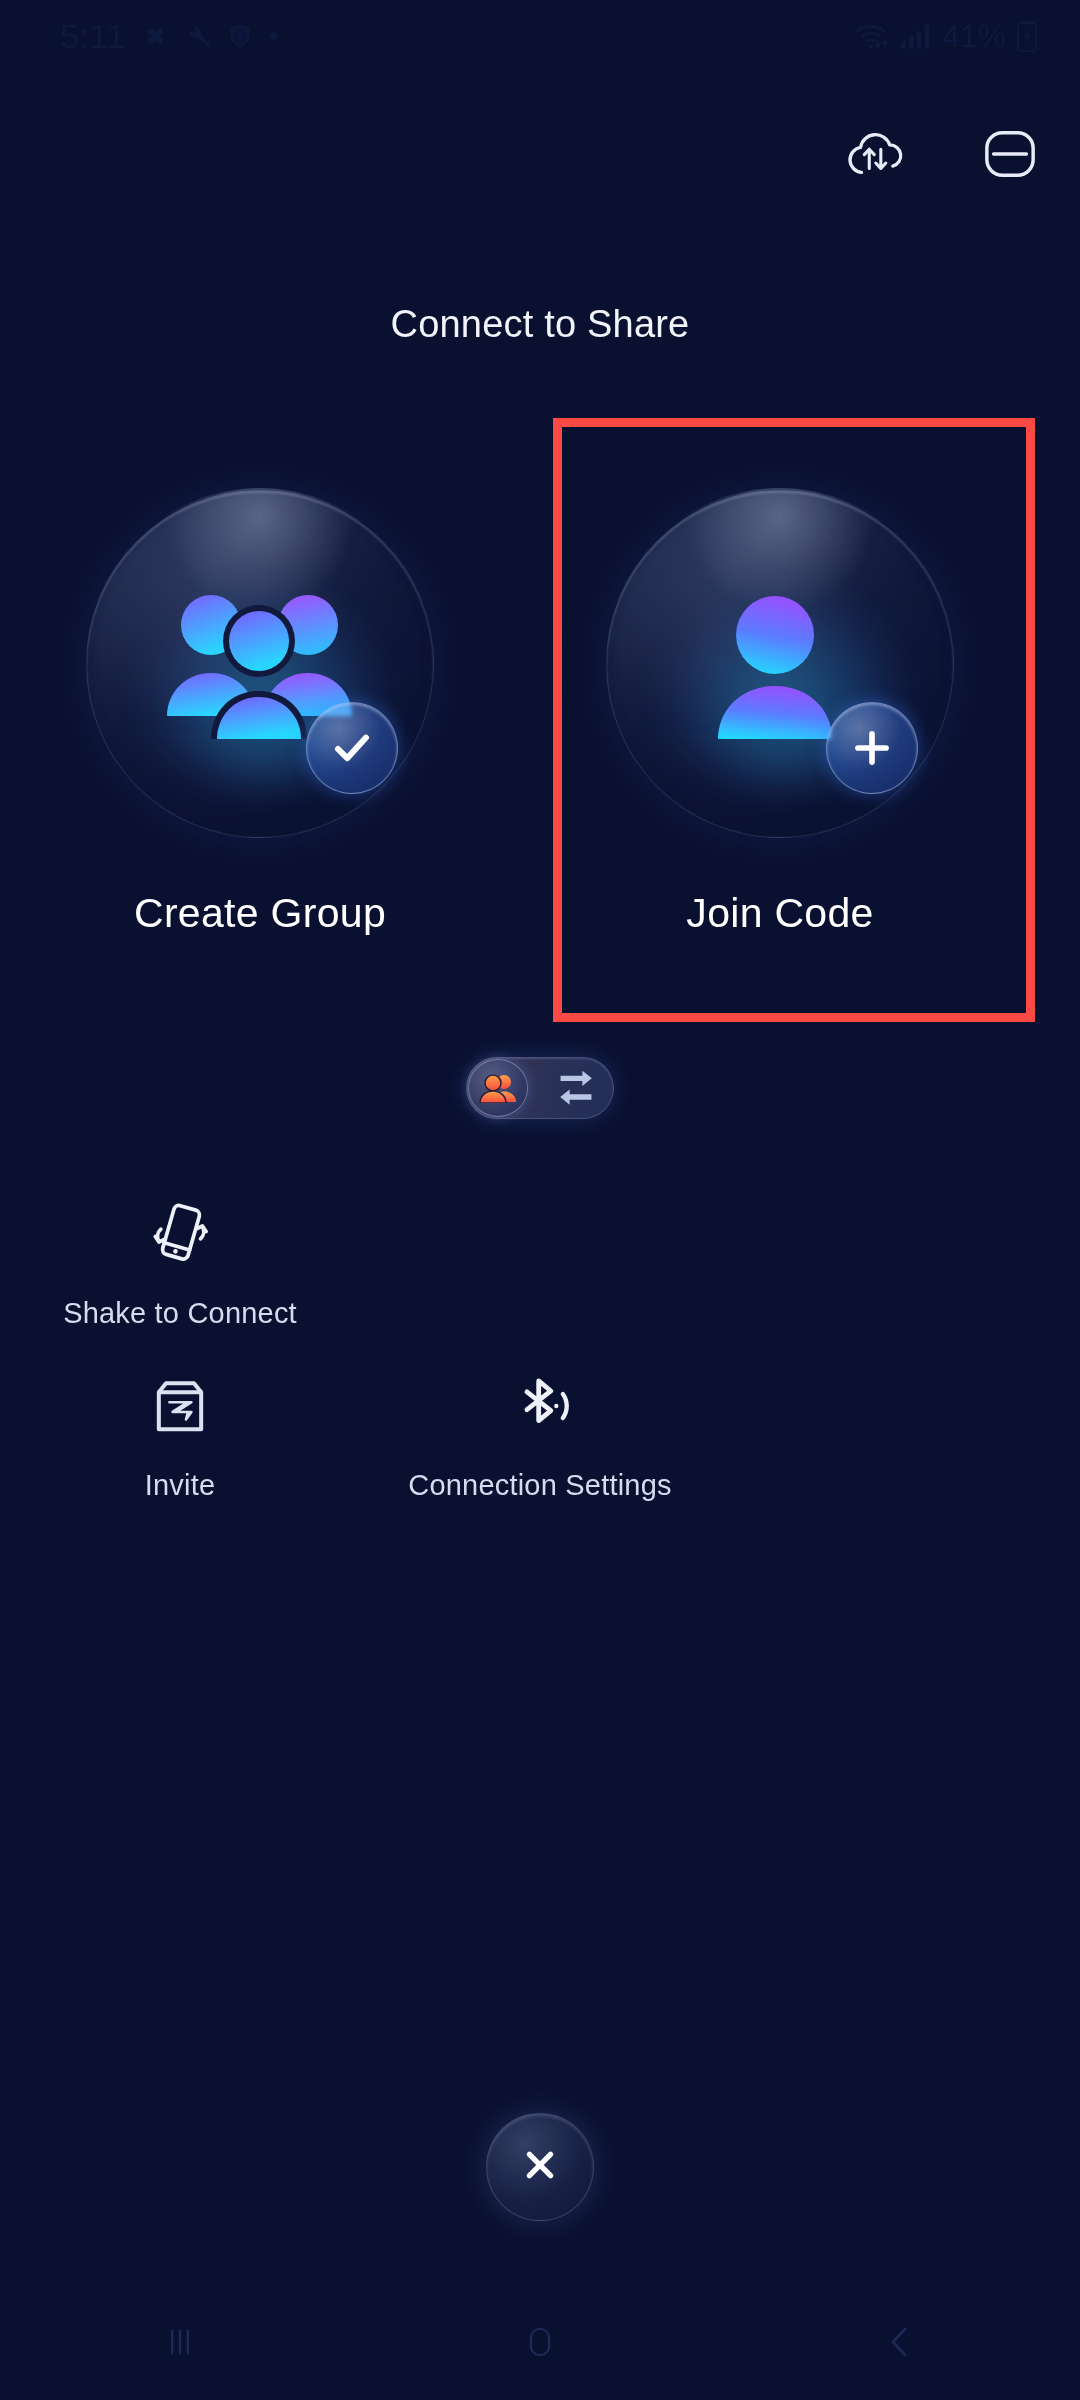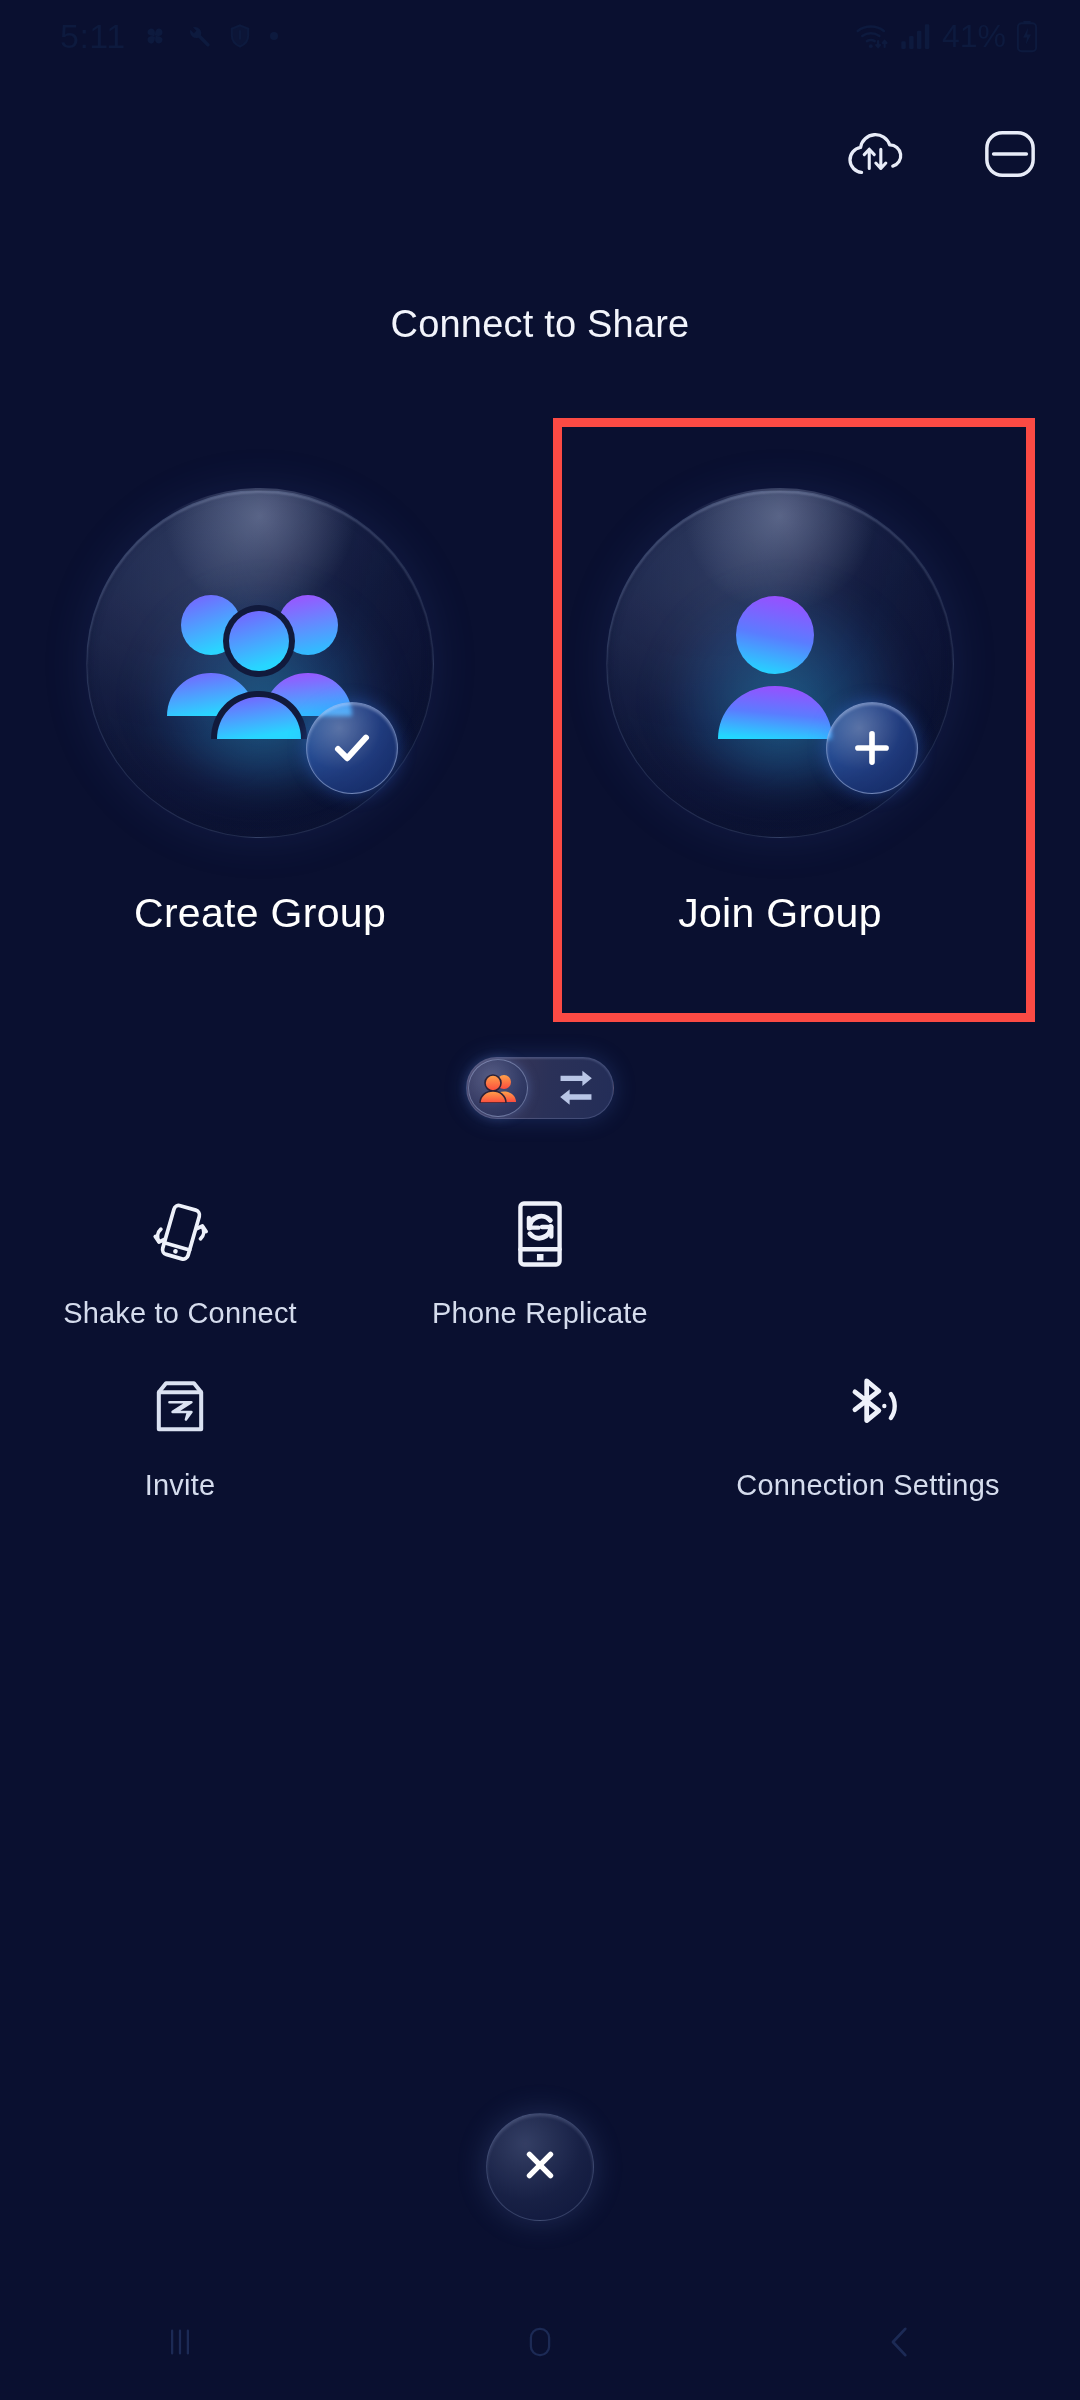--- a/index.html
+++ b/index.html
@@ -226,21 +226,21 @@
   .feature-grid {
     position: absolute;
     top: 1195px;
     left: 0;
     width: 1080px;
   }
   .feature-row {
     display: flex;
     width: 1048px;
   }
-  .feature-row.row2 { margin-top: 37px; justify-content: space-between; }
+  .feature-row.row2 { margin-top: 37px; }
   .feature-cell {
     width: 360px;
     display: flex;
     flex-direction: column;
     align-items: center;
     position: relative;
   }
   .feature-icon {
     height: 78px;
     display: flex;
@@ -443,21 +443,21 @@
           <circle cx="80" cy="46" r="39" fill="url(#gS)"></circle>
           <path d="M23 150c0-31 25-53 57-53s57 22 57 53z" fill="url(#gS)"></path>
         </svg>
         <div class="badge">
           <svg width="52" height="52" viewBox="0 0 24 24" fill="none" stroke="#ffffff" stroke-width="2.6" stroke-linecap="round">
             <path d="M12 5.5v13M5.5 12h13"></path>
           </svg>
         </div>
       </div>
     </div>
-    <div class="group-label">Join Group</div>
+    <div class="group-label">Join Code</div>
   </div>
 </div>
 
 <div class="highlight-box"></div>
 
 <div class="mode-pill">
   <div class="mode-knob">
     <svg width="38" height="30" viewBox="0 0 38 30" fill="none">
       <defs>
         <linearGradient id="gO" x1="0.3" y1="0" x2="0.3" y2="1">
@@ -494,34 +494,20 @@
           <path d="M10.2 17.5a5 5 0 00-1 6.2"></path>
           <path d="M7.3 21.3l1.9 2.8 2.8-1.3"></path>
           <path d="M30.5 22.5a5 5 0 001-6.2"></path>
           <path d="M33.4 18.7l-1.9-2.8-2.8 1.3"></path>
         </svg>
       </div>
       <div class="feature-label">Shake to Connect</div>
     </div>
 
 
-    <div class="feature-cell">
-      <div class="feature-icon">
-        <svg width="74" height="74" viewBox="0 0 34 34" fill="none" stroke="#eef1fa" stroke-width="2" stroke-linecap="round" stroke-linejoin="round">
-          <rect x="8" y="3" width="18" height="28" rx="1.6"></rect>
-          <path d="M8 24h18"></path>
-          <rect x="15.6" y="26.2" width="3" height="3" fill="#eef1fa" stroke="none"></rect>
-          <path d="M22 13.5a5.4 5.4 0 01-9.6 3.4" stroke-width="2.3"></path>
-          <path d="M12.2 14.2a5.4 5.4 0 019.5-3.5" stroke-width="2.3"></path>
-          <path d="M11.9 9.6v4.5h4.3" stroke-width="2"></path>
-          <path d="M22.2 18.2v-4.4h-4.3" stroke-width="2"></path>
-        </svg>
-      </div>
-      <div class="feature-label">Phone Replicate</div>
-    </div>
   </div>
 
   <div class="feature-row row2">
 
     <div class="feature-cell">
       <div class="feature-icon">
         <svg width="72" height="72" viewBox="0 0 34 34" fill="none" stroke="#dbe2f2" stroke-width="1.9" stroke-linejoin="round">
           <path d="M7 10.5h20V28H7z"></path>
           <path d="M7 10.5l3.4-4.2h13.2l3.4 4.2"></path>
           <path d="M12 15.2h10.4l-7.2 4.6h7.2l-2.6 3.6 1-3.6h-7.3l7-4.6z" fill="#dbe2f2" stroke="#dbe2f2" stroke-width="1.2"></path>

